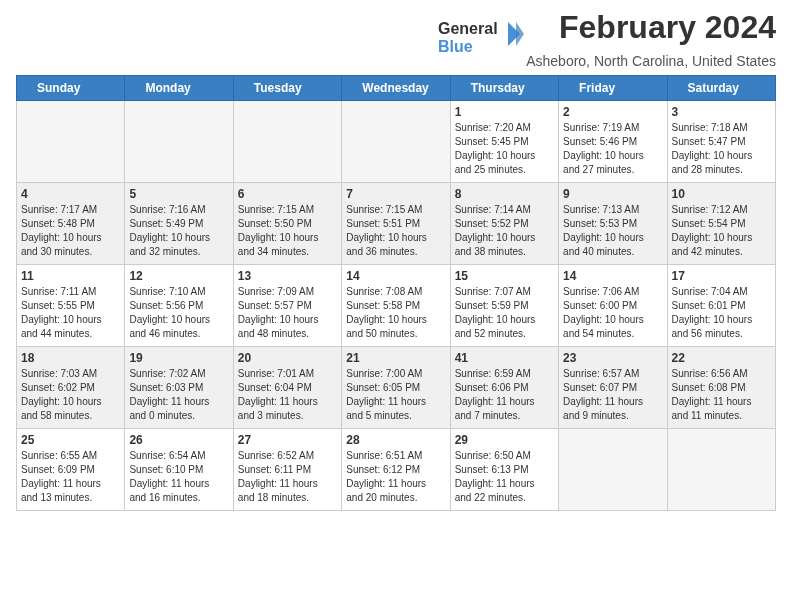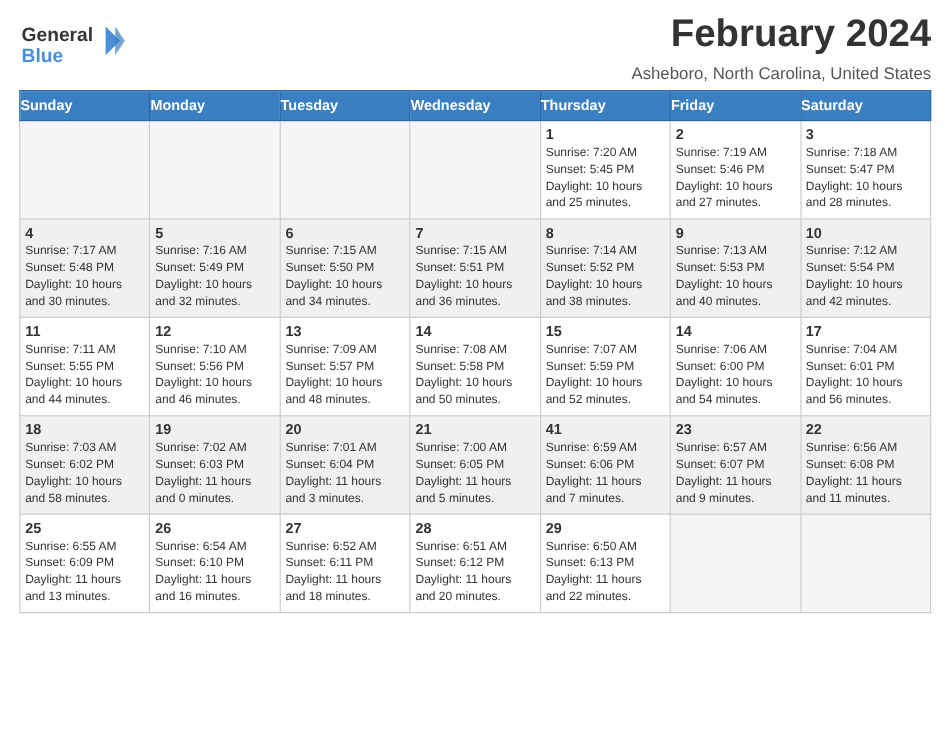--- a/index.html
+++ b/index.html
@@ -11,21 +11,21 @@
       overflow: hidden;
     }
     .page {
       width: 792px;
       height: 612px;
       padding: 10px 16px 10px 16px;
     }
     .header-area {
       display: flex;
       align-items: flex-start;
-      justify-content: space-between;
+      justify-content: flex-end;
       margin-bottom: 6px;
     }
     .logo {
       display: flex;
       align-items: center;
       margin-top: 4px;
     }
     .title-area {
       text-align: right;
     }
@@ -43,21 +43,21 @@
     .calendar {
       width: 100%;
       border-collapse: collapse;
       table-layout: fixed;
     }
     .calendar th {
       background: #3a7fc1;
       color: #fff;
       font-size: 12px;
       font-weight: bold;
-      padding: 5px 0;
+      padding: 5px 20px;
       text-align: left;
       border: 1px solid #2a6aaa;
     }
     .calendar td {
       border: 1px solid #ccc;
       vertical-align: top;
       padding: 4px 4px;
       font-size: 9.5px;
       color: #333;
       height: 82px;

